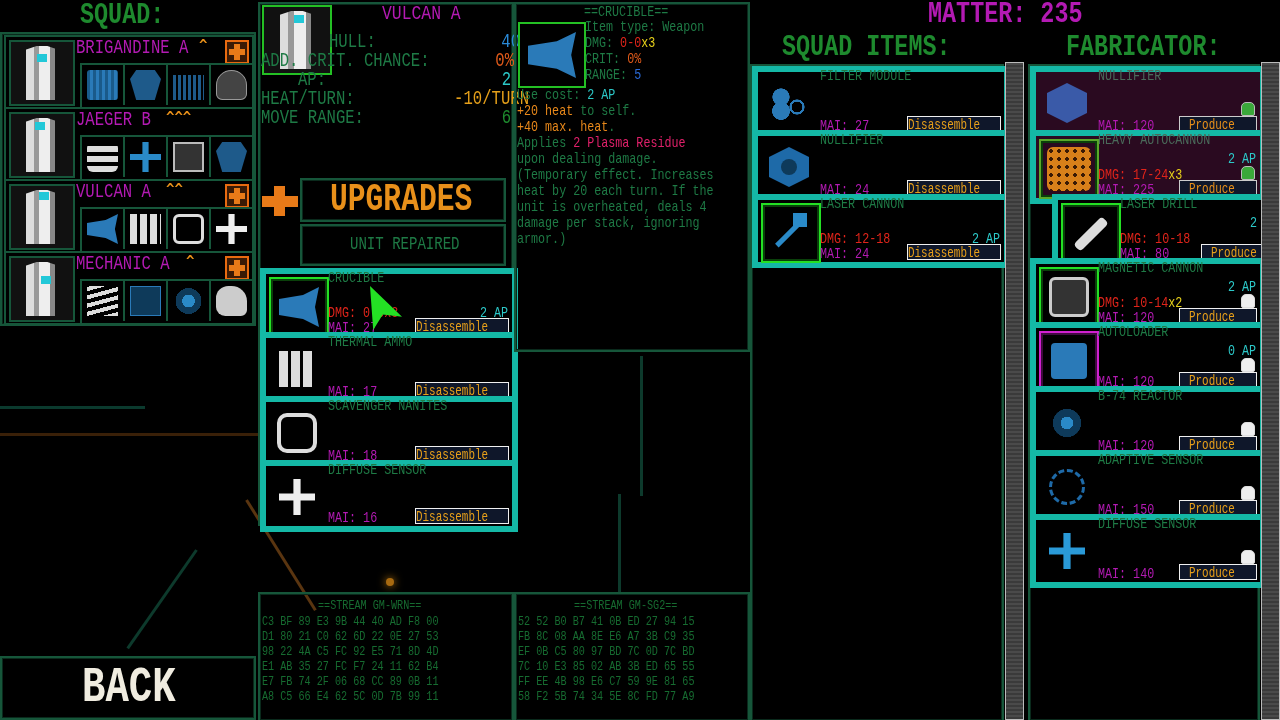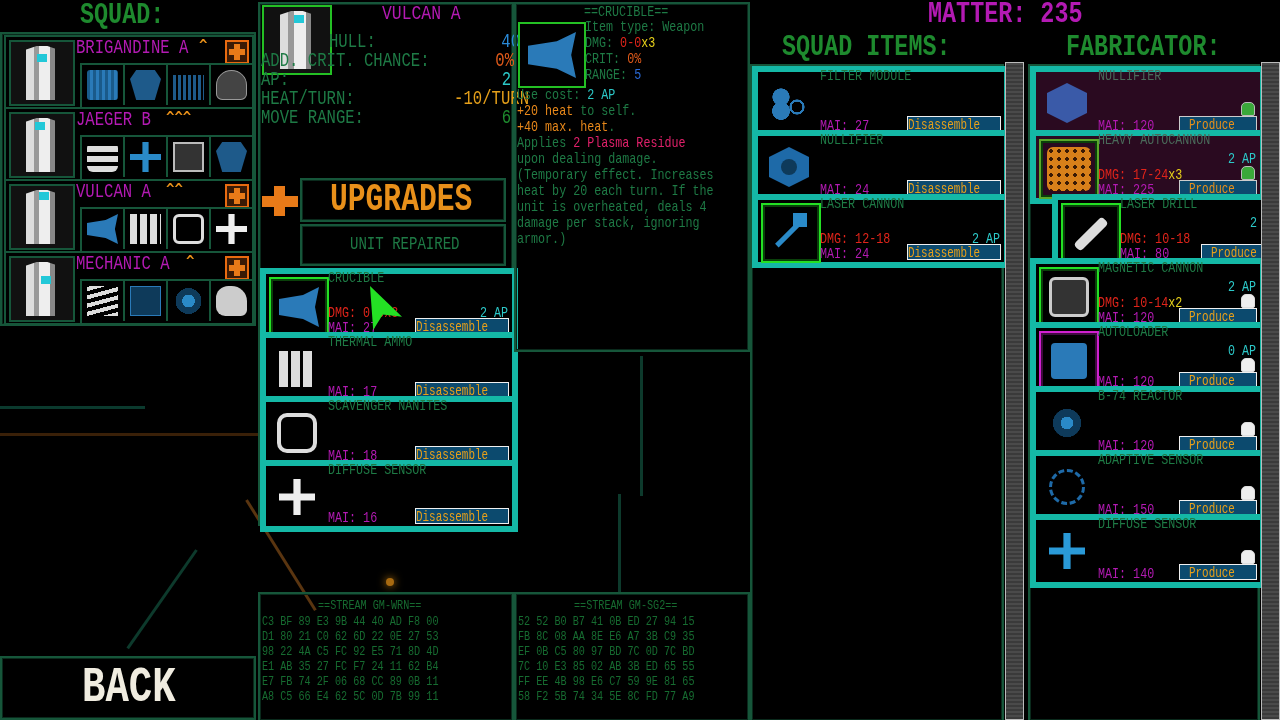--- a/index.html
+++ b/index.html
@@ -36,21 +36,21 @@
   .ico{position:absolute;inset:5px;}
   
   .item-row{position:absolute;border:6px solid #14b8a6;background:#000;}
   .item-ico{position:absolute;left:3px;top:3px;width:56px;height:56px;}
   .item-ico.sel{border:2px solid #24e024;box-shadow:inset 0 0 0 2px #0a400a;}
   .item-ico.mag{border:2px solid #d020d0;box-shadow:inset 0 0 0 2px #400a40;}
   .item-name{position:absolute;left:62px;top:-3px;font-size:15px;line-height:16px;color:#1e7a45;}
   .item-mai{position:absolute;left:62px;bottom:-1px;font-size:15px;line-height:16px;color:#b31ab3;}
   .item-dmg{position:absolute;left:62px;bottom:14px;font-size:15px;line-height:16px;color:#e0241a;}
   .item-ap{position:absolute;right:4px;font-size:15px;line-height:16px;color:#2cc8c8;}
-  .btn{position:absolute;right:3px;bottom:2px;height:14px;border:1.5px solid #f0f0f0;color:#e8a01a;font-size:14px;line-height:14px;background:#0c4a6e;}
+  .btn{position:absolute;right:3px;bottom:2px;height:14px;border:1.5px solid #f0f0f0;color:#e8a01a;font-size:14px;line-height:14px;background:#0f172a;}
   .btn span{display:inline-block;}
   .lock{position:absolute;right:5px;width:12px;height:12px;border:1px solid #ddd;border-radius:5px 5px 2px 2px;background:#eee;}
   .lock.green{background:#3aa83a;border-color:#bbb;}
   .stream-text{font-size:13px;line-height:15px;color:#166b30;}
   .scrollbar{position:absolute;width:17px;background:repeating-linear-gradient(0deg,#3a3a3a 0 2px,#4a4a4a 2px 4px);border:1px solid #bbb;}
 </style>
 </head>
 <body>
 
 <div class="line" style="left:0;top:406px;width:145px;height:3px;background:#0b3a2e;"></div>
@@ -168,21 +168,21 @@
 
 <div class="abs" style="left:261px;top:32px;width:247px;">
   <div style="position:relative;height:19px;">
       <span class="pix green" style="position:absolute;left:68px;font-size:20px;line-height:20px;">HULL:</span>
       <span class="pix" style="position:absolute;right:-12px;font-size:20px;line-height:20px;color:#2a8ad8;transform-origin:right top;">40</span>
     </div>
   <div style="position:relative;height:19px;">
       <span class="pix green" style="position:absolute;left:0;font-size:20px;line-height:20px;">ADD. CRIT. CHANCE:</span>
       <span class="pix" style="position:absolute;right:-6px;font-size:20px;line-height:20px;color:#e05a1a;transform-origin:right top;">0%</span>
     </div>
-  <div style="position:relative;height:19px;">
+  <div style="position:relative;height:19px;margin-left:37px;">
       <span class="pix green" style="position:absolute;left:0;font-size:20px;line-height:20px;">AP:</span>
       <span class="pix" style="position:absolute;right:-3px;font-size:20px;line-height:20px;color:#2cc8c8;transform-origin:right top;">2</span>
     </div>
   <div style="position:relative;height:19px;">
       <span class="pix green" style="position:absolute;left:0;font-size:20px;line-height:20px;">HEAT/TURN:</span>
       <span class="pix" style="position:absolute;right:-21px;font-size:20px;line-height:20px;color:#e6a01a;transform-origin:right top;">-10/TURN</span>
     </div>
   <div style="position:relative;height:19px;">
       <span class="pix green" style="position:absolute;left:0;font-size:20px;line-height:20px;">MOVE RANGE:</span>
       <span class="pix" style="position:absolute;right:-3px;font-size:20px;line-height:20px;color:#1e8a2e;transform-origin:right top;">6</span>

